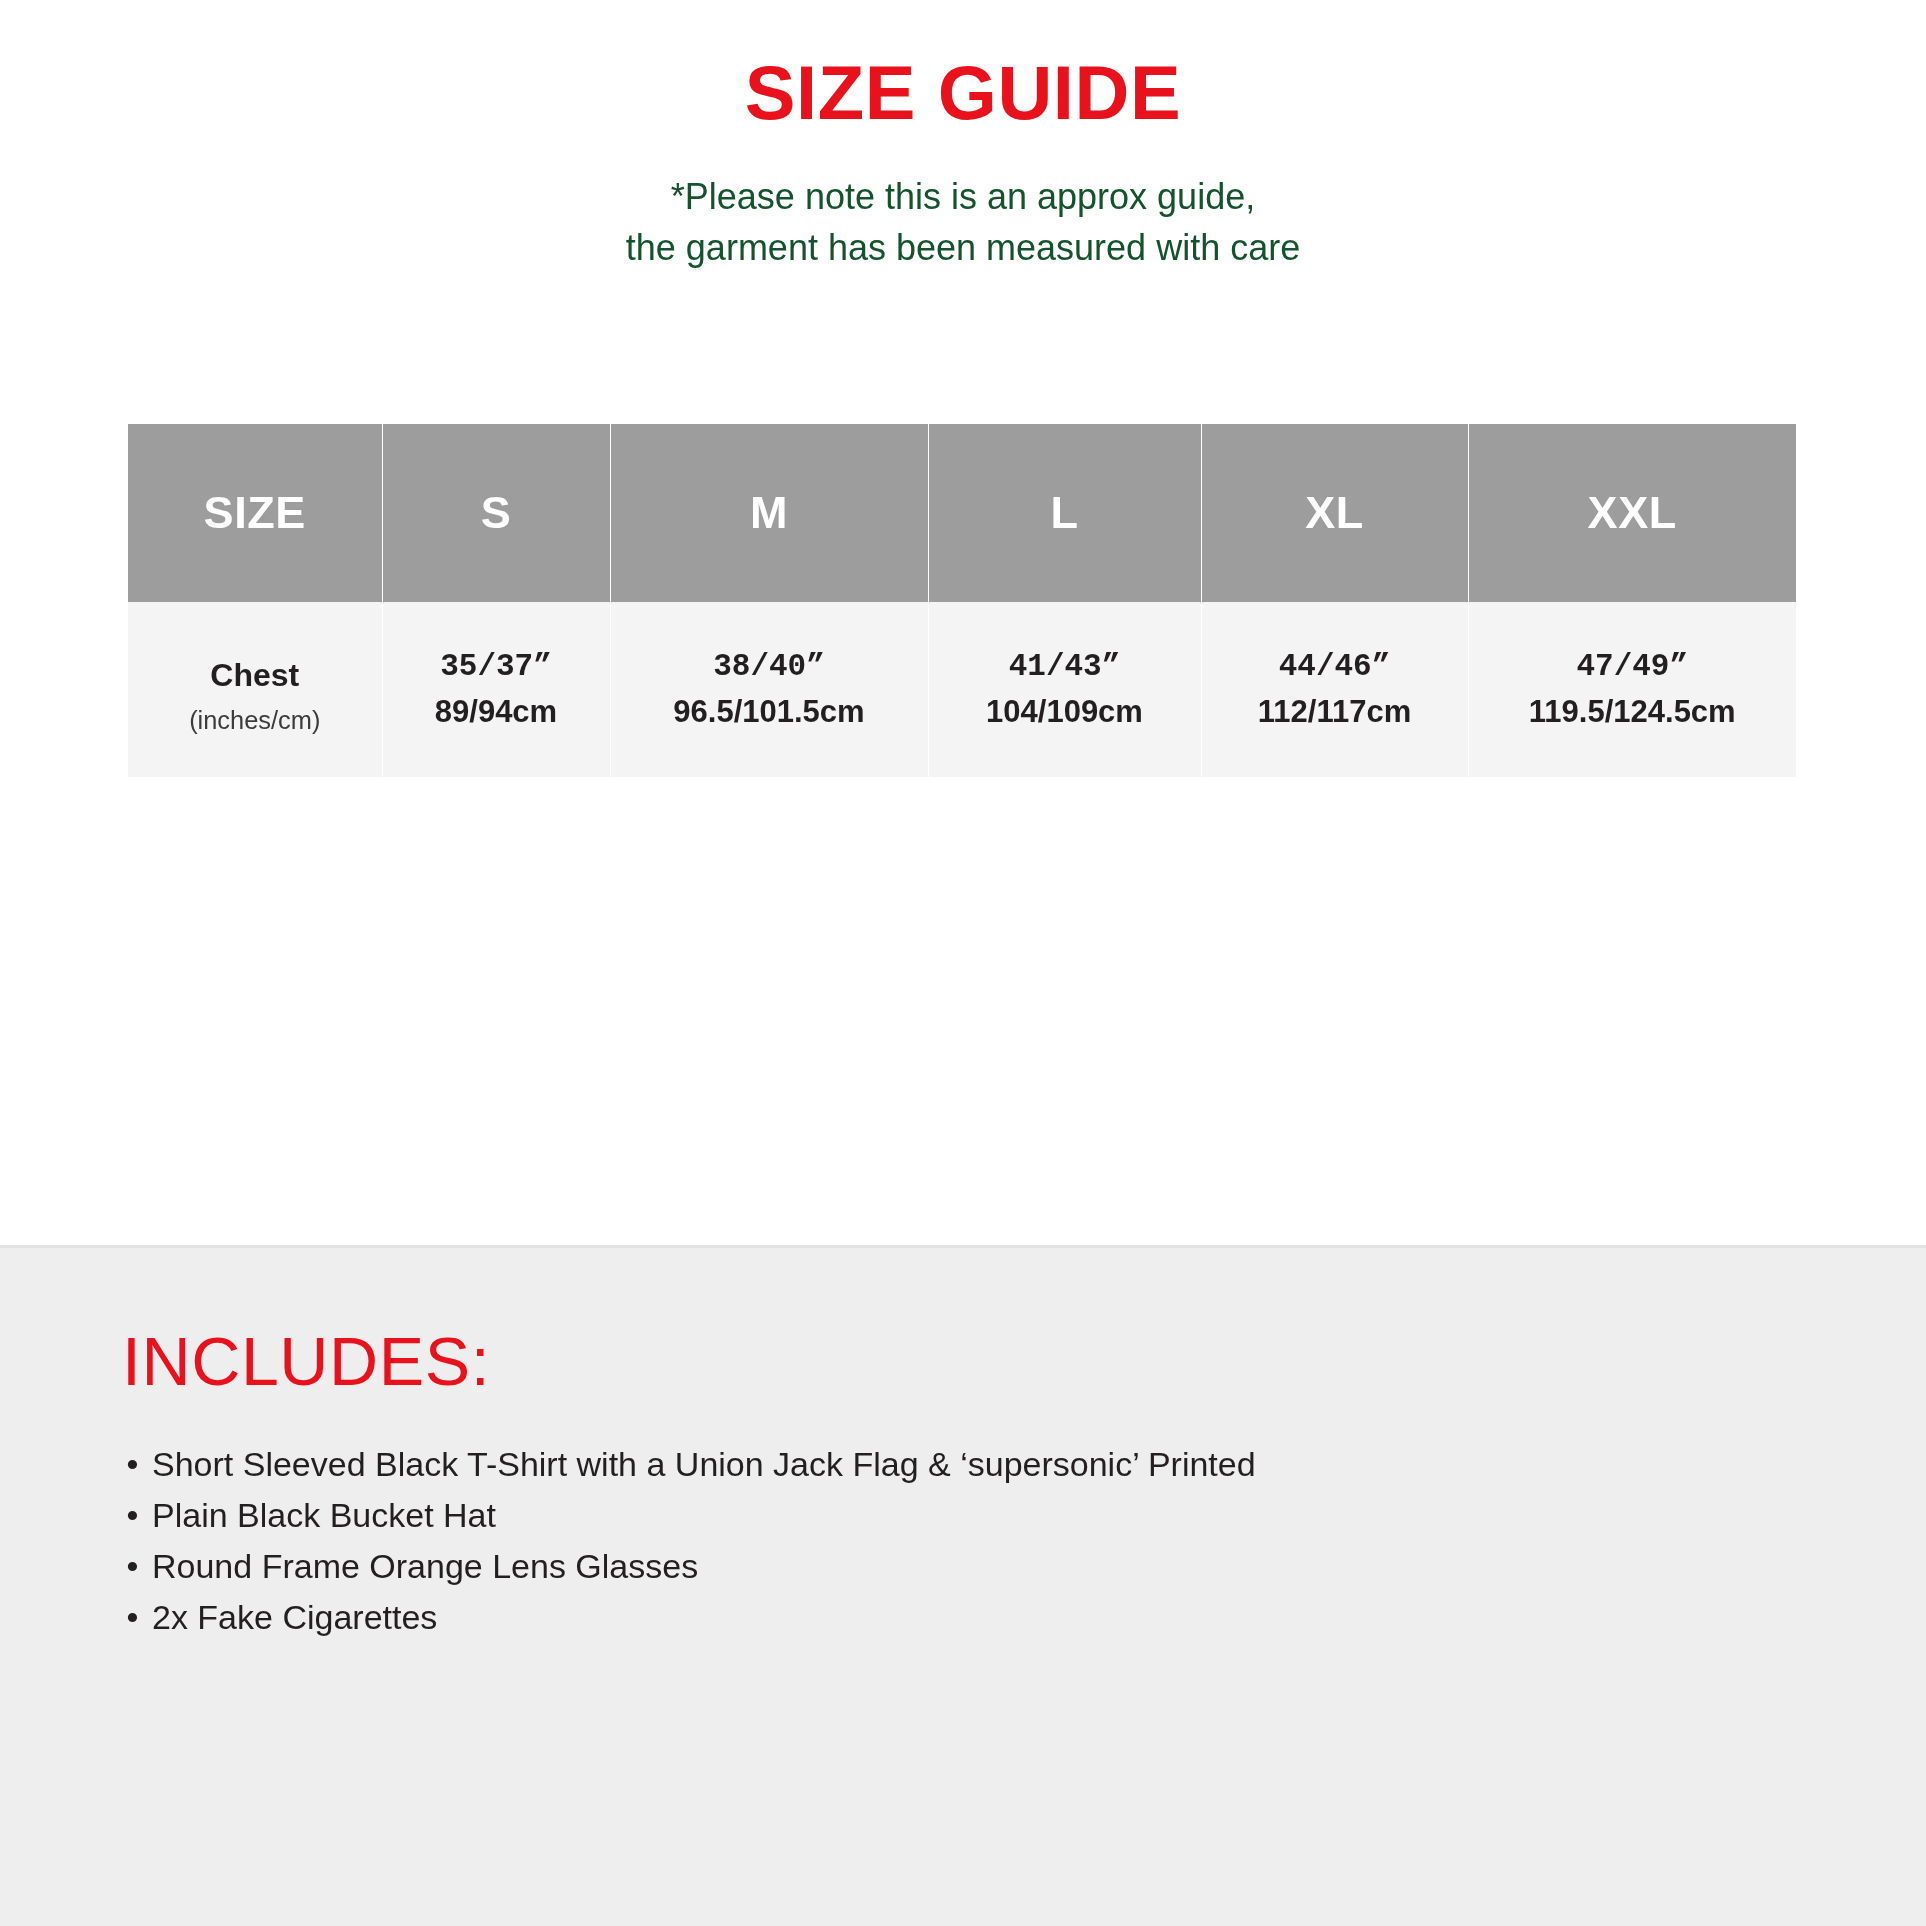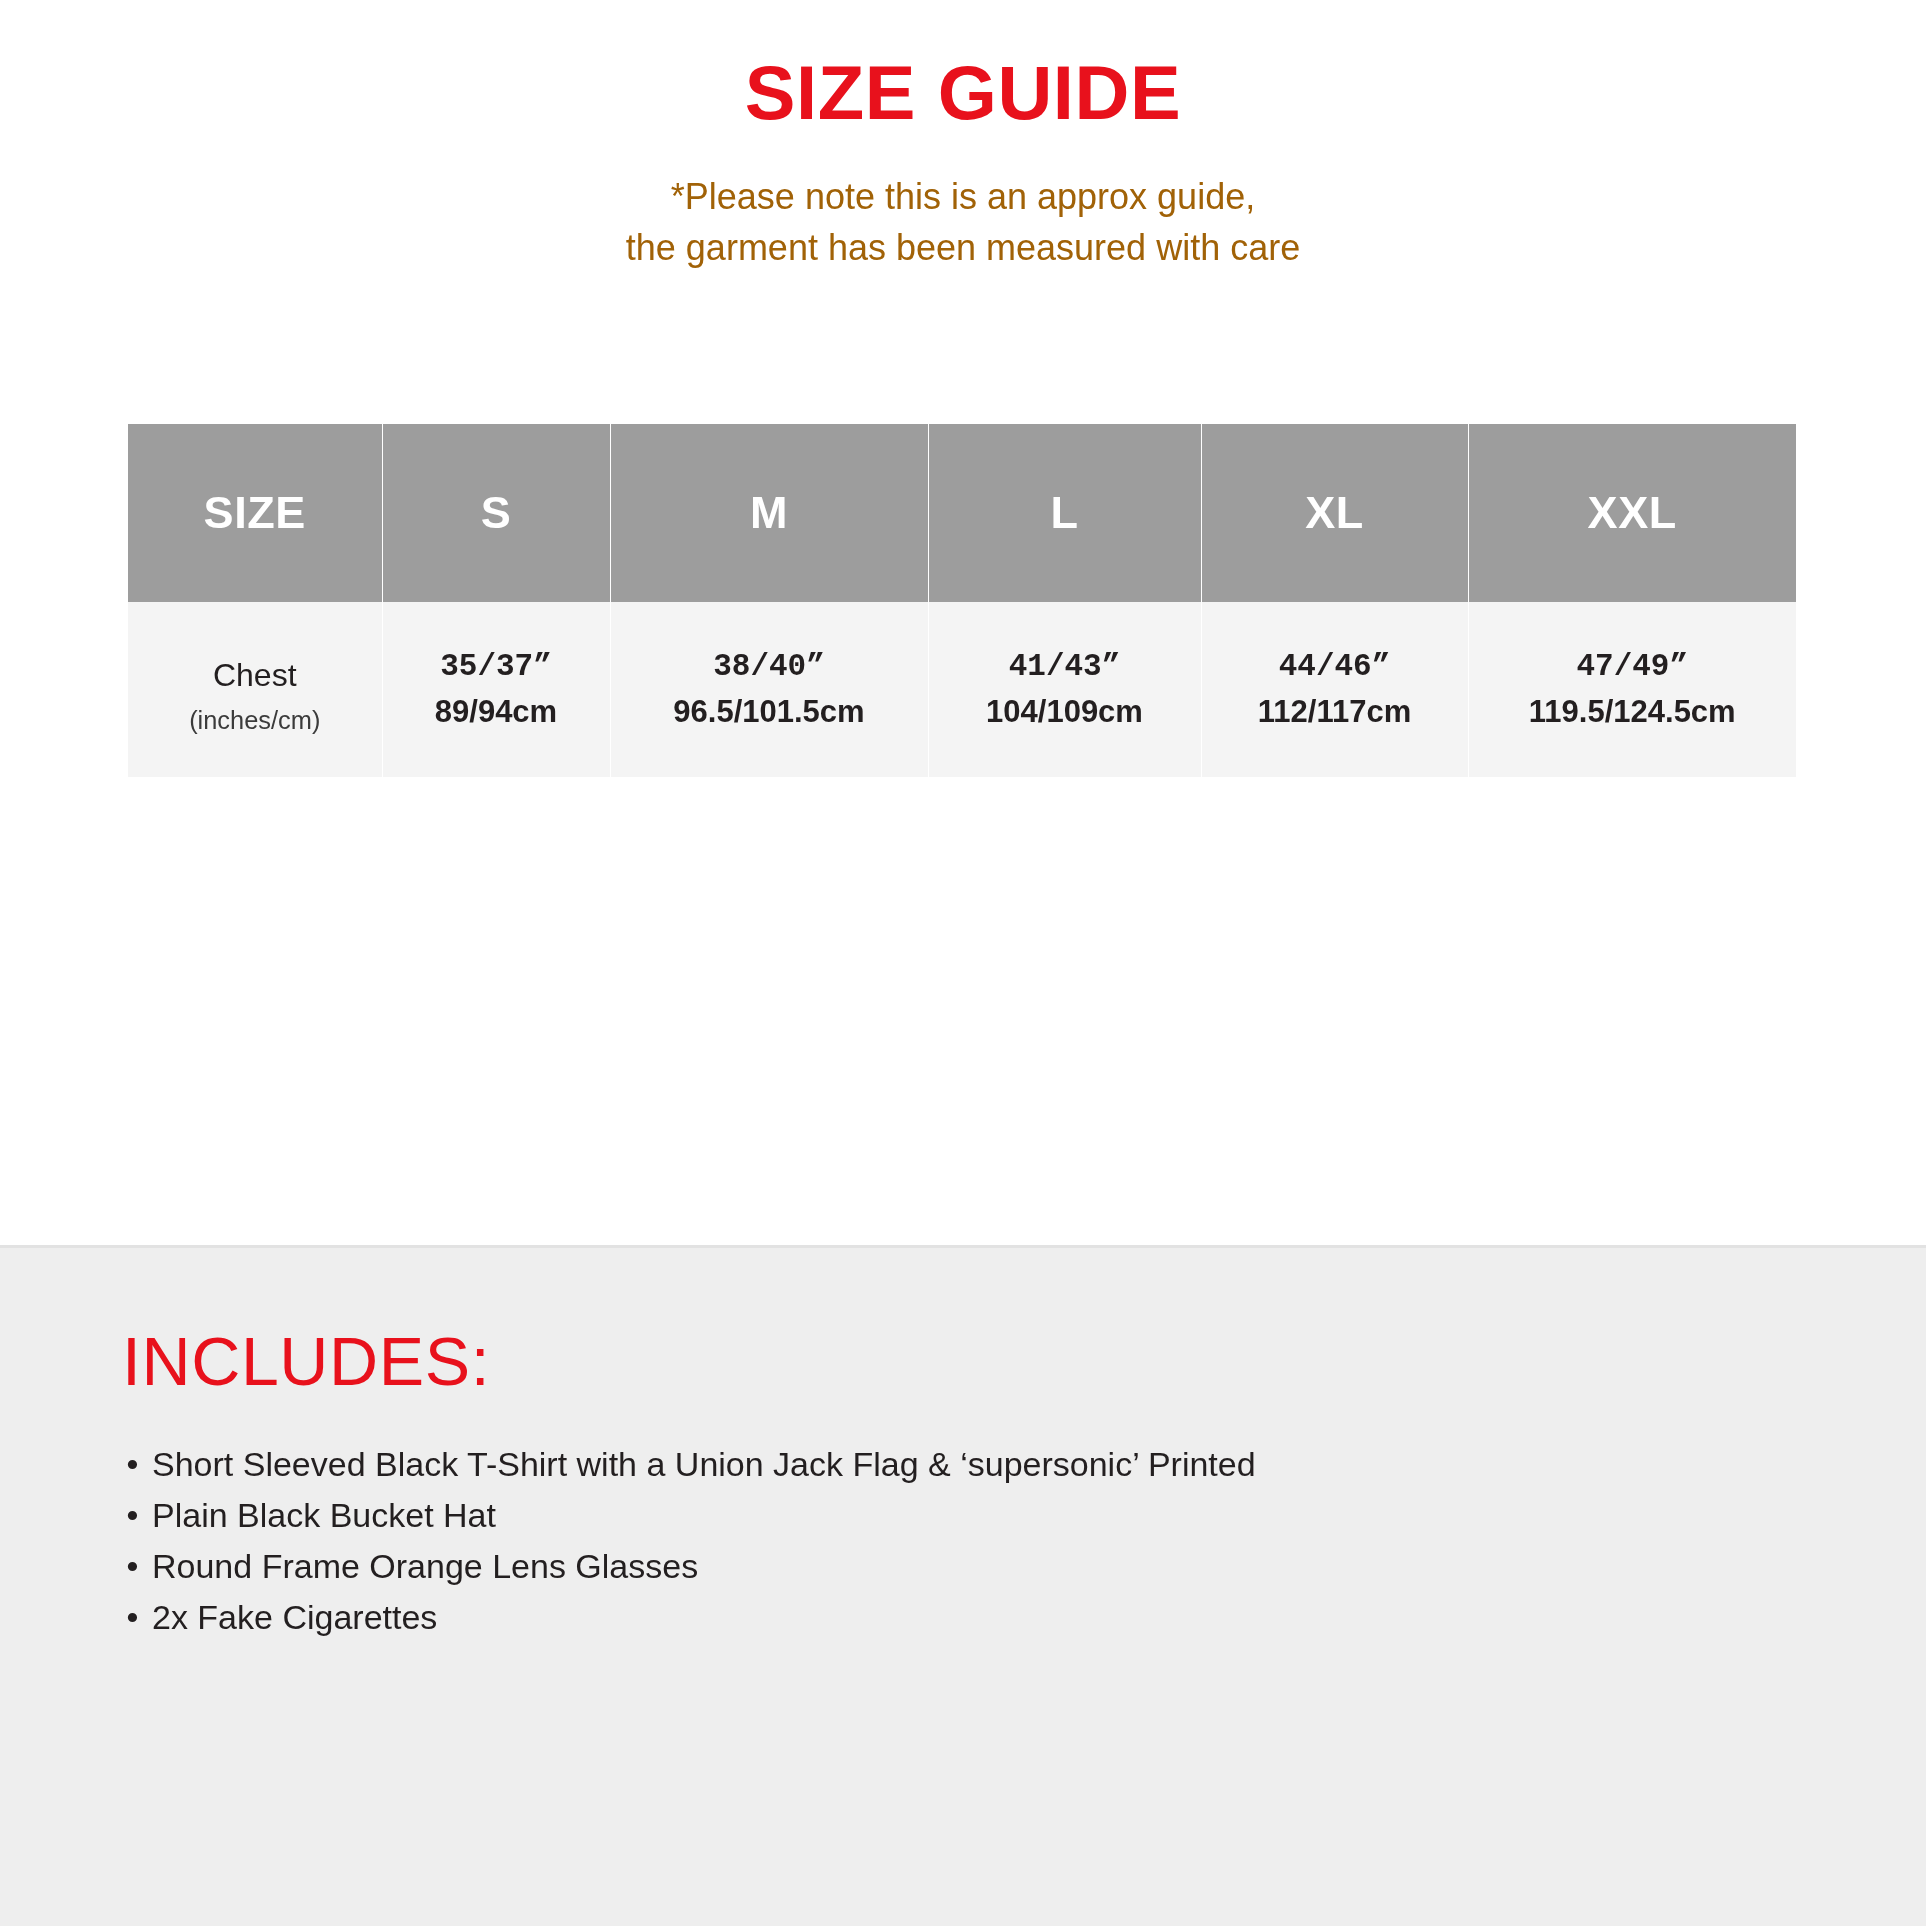--- a/index.html
+++ b/index.html
@@ -37,21 +37,21 @@
     font-size: 76px;
     font-weight: bold;
     letter-spacing: 0.6px;
     margin: 0;
     padding-top: 51px;
     line-height: 1.1;
   }
 
   .guide-note {
     text-align: center;
-    color: #a16207;
+    color: #14532d;
     font-size: 36px;
     line-height: 1.42;
     margin: 0;
     padding-top: 36px;
     font-weight: 400;
   }
 
   .table-wrap {
     position: absolute;
     top: 424px;
@@ -91,21 +91,21 @@
     font-weight: bold;
     line-height: 1.35;
   }
   table.size-table tbody td:last-child {
     border-right: none;
   }
 
   .row-label-main {
     display: block;
     font-size: 32px;
-    font-weight: normal;
+    font-weight: bold;
     margin-top: 12px;
   }
   .row-label-sub {
     display: block;
     font-size: 25.4px;
     font-weight: 400;
     color: #3b3b3b;
     margin-top: 6px;
   }
 

